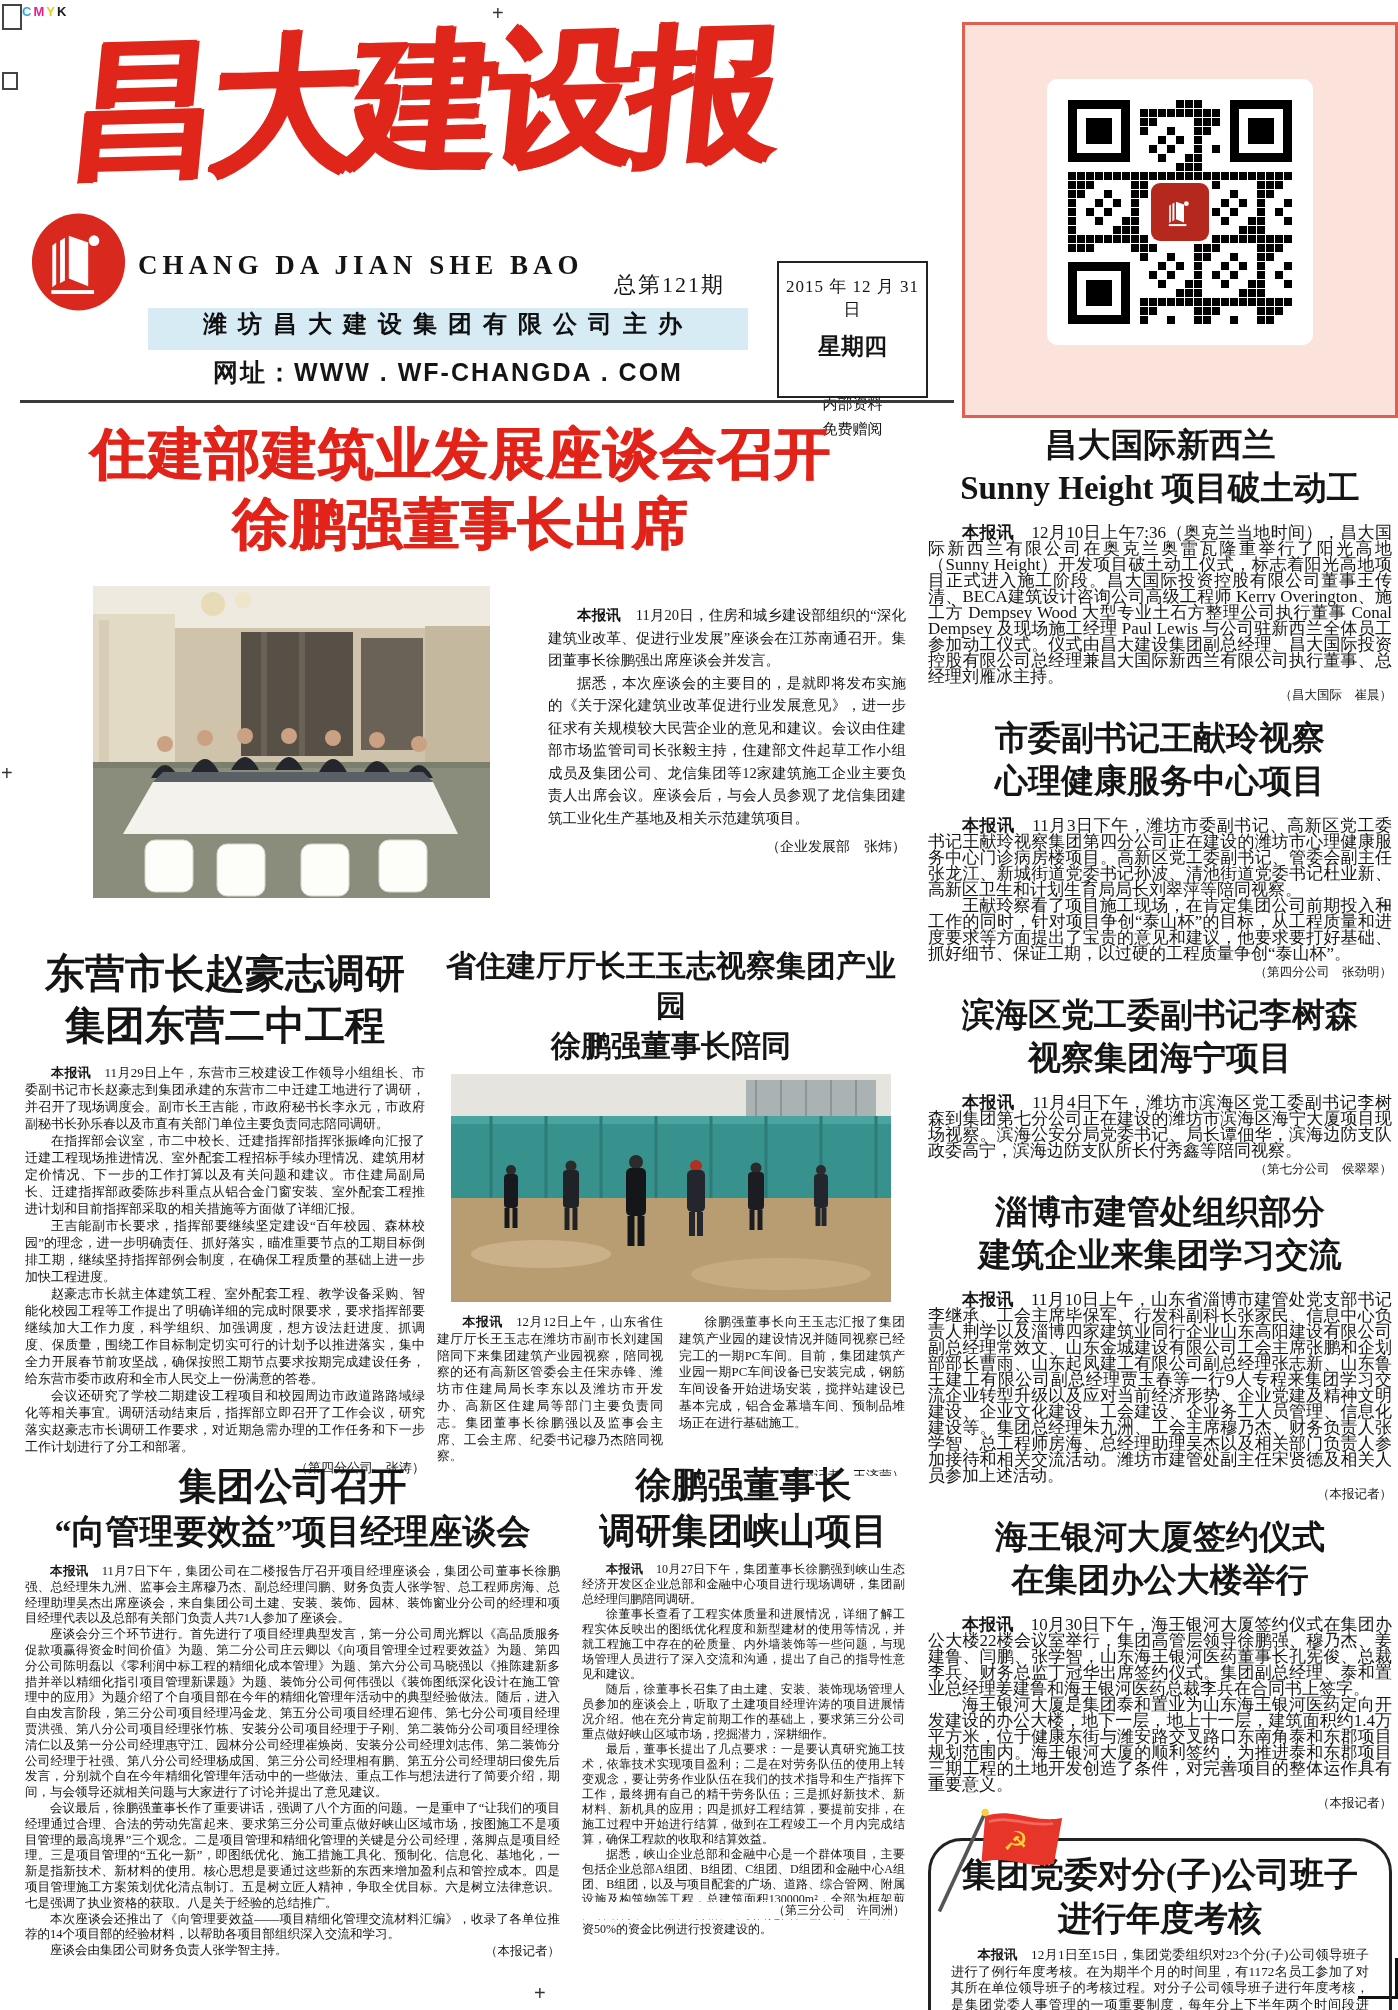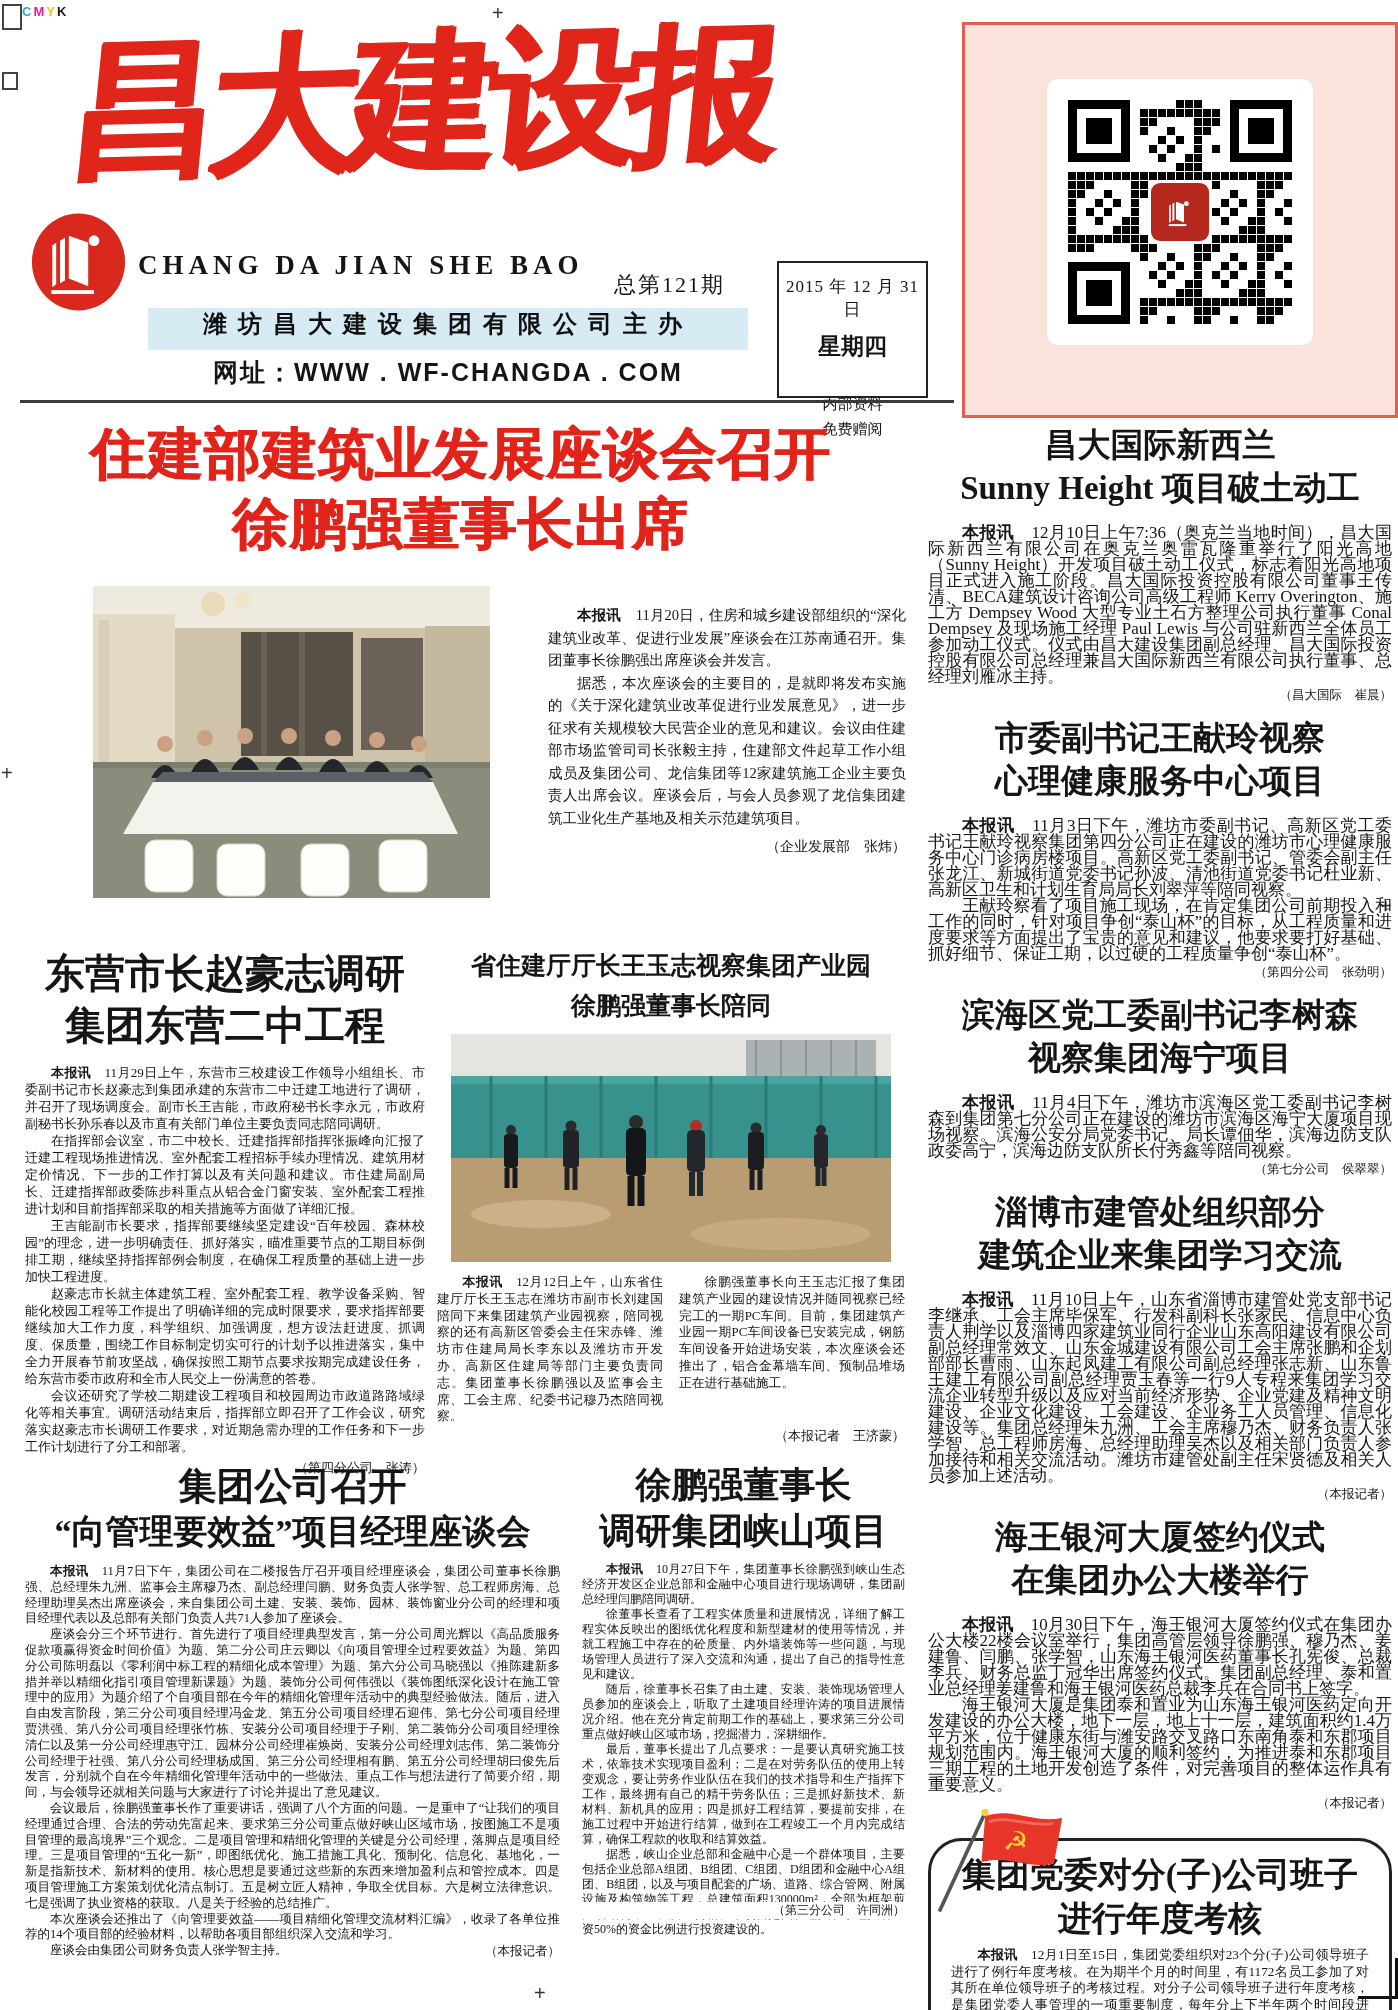--- a/index.html
+++ b/index.html
@@ -33,21 +33,21 @@
   .t-serif{font-weight:700;text-align:center;}
   .body p{margin:0;text-indent:2em;text-align:justify;}
   .body .lead{font-family:"Liberation Sans",sans-serif;}
   .byline{text-align:right;}
   .photo{display:block;}
   
   .colC{left:25px;top:948px;width:400px;height:612px;overflow:hidden;}
   .colC .tt{font-size:40px;line-height:52px;}
   .colC .body{margin-top:12px;font-size:13px;line-height:17px;}
   .colD{left:437px;top:946px;width:468px;height:530px;overflow:hidden;}
-  .colD .tt{font-size:25px;line-height:40px;}
+  .colD .tt{font-size:30px;line-height:40px;}
   .colD .body{margin-top:8px;font-size:12.8px;line-height:16.8px;column-count:2;column-gap:16px;}
   .colE{left:25px;top:1462px;width:535px;height:535px;overflow:hidden;}
   .colE .t1{font-size:38px;line-height:48px;}
   .colE .t2{font-size:34px;line-height:44px;}
   .colE .body{margin-top:10px;font-size:12.5px;line-height:15.8px;}
   .colF{left:582px;top:1462px;width:323px;height:545px;overflow:hidden;}
   .colF .tt{font-size:36px;line-height:46px;}
   .colF .body{margin-top:8px;font-size:12px;line-height:15px;}
   .colR{left:928px;top:424px;width:464px;height:1586px;overflow:hidden;}
   .colR .ra{margin-bottom:13px;}
@@ -461,21 +461,21 @@
             <circle r="5" fill="#2b2b2b"></circle>
             <rect x="-7" y="4" width="14" height="34" rx="4" fill="#23262c"></rect>
             <line x1="-3" y1="38" x2="-3" y2="56" stroke="#23262c" stroke-width="5"></line>
             <line x1="3" y1="38" x2="3" y2="56" stroke="#23262c" stroke-width="5"></line>
           </g>
       </g>
     </svg>
   </div>
   <div class="body">
       <p><b class="lead">本报讯　</b>12月12日上午，山东省住建厅厅长王玉志在潍坊市副市长刘建国陪同下来集团建筑产业园视察，陪同视察的还有高新区管委会主任宋赤锋、潍坊市住建局局长李东以及潍坊市开发办、高新区住建局等部门主要负责同志。集团董事长徐鹏强以及监事会主席、工会主席、纪委书记穆乃杰陪同视察。</p>
-      <p>徐鹏强董事长向王玉志汇报了集团建筑产业园的建设情况并随同视察已经完工的一期PC车间。目前，集团建筑产业园一期PC车间设备已安装完成，钢筋车间设备开始进场安装，本次座谈会还推出了，铝合金幕墙车间、预制品堆场正在进行基础施工。</p>
+      <p>徐鹏强董事长向王玉志汇报了集团建筑产业园的建设情况并随同视察已经完工的一期PC车间。目前，集团建筑产业园一期PC车间设备已安装完成，钢筋车间设备开始进场安装，搅拌站建设已基本完成，铝合金幕墙车间、预制品堆场正在进行基础施工。</p>
     </div>
   <div class="byline" style="font-size:13px;margin-top:2px;">（本报记者　王济蒙）</div>
 </div>
 
 <div class="abs colE">
   <div class="t-serif t1">集团公司召开</div>
   <div class="t-serif t2">“向管理要效益”项目经理座谈会</div>
   <div class="body">
       <p><b class="lead">本报讯　</b>11月7日下午，集团公司在二楼报告厅召开项目经理座谈会，集团公司董事长徐鹏强、总经理朱九洲、监事会主席穆乃杰、副总经理闫鹏、财务负责人张学智、总工程师房海、总经理助理吴杰出席座谈会，来自集团公司土建、安装、装饰、园林、装饰窗业分公司的经理和项目经理代表以及总部有关部门负责人共71人参加了座谈会。</p>
       <p>座谈会分三个环节进行。首先进行了项目经理典型发言，第一分公司周光辉以《高品质服务促款项赢得资金时间价值》为题、第二分公司庄云卿以《向项目管理全过程要效益》为题、第四分公司陈明磊以《零利润中标工程的精细化成本管理》为题、第六分公司马晓强以《推陈建新多措并举以精细化指引项目管理新课题》为题、装饰分公司何伟强以《装饰图纸深化设计在施工管理中的应用》为题介绍了个自项目部在今年的精细化管理年活动中的典型经验做法。随后，进入自由发言阶段，第三分公司项目经理冯金龙、第五分公司项目经理石迎伟、第七分公司项目经理贾洪强、第八分公司项目经理张竹栋、安装分公司项目经理于子刚、第二装饰分公司项目经理徐清仁以及第一分公司经理惠守江、园林分公司经理崔焕岗、安装分公司经理刘志伟、第二装饰分公司经理于社强、第八分公司经理杨成国、第三分公司经理相有鹏、第五分公司经理胡曰俊先后发言，分别就个自在今年精细化管理年活动中的一些做法、重点工作与想法进行了简要介绍，期间，与会领导还就相关问题与大家进行了讨论并提出了意见建议。</p>

